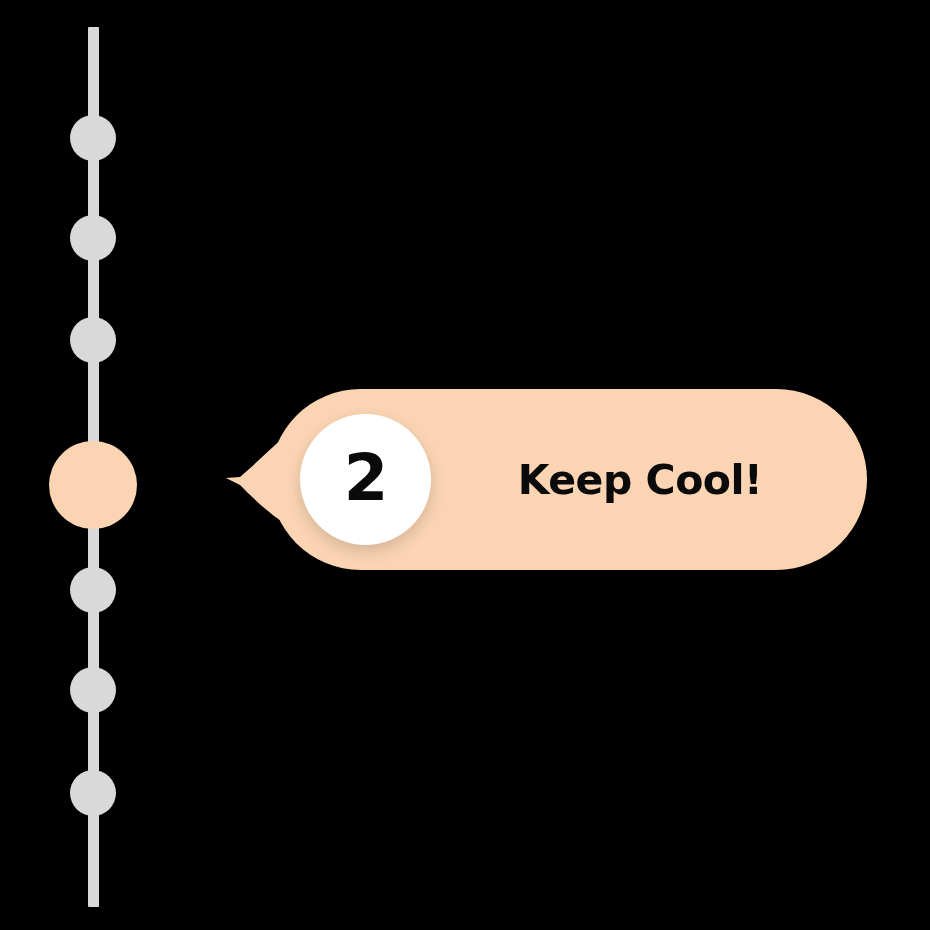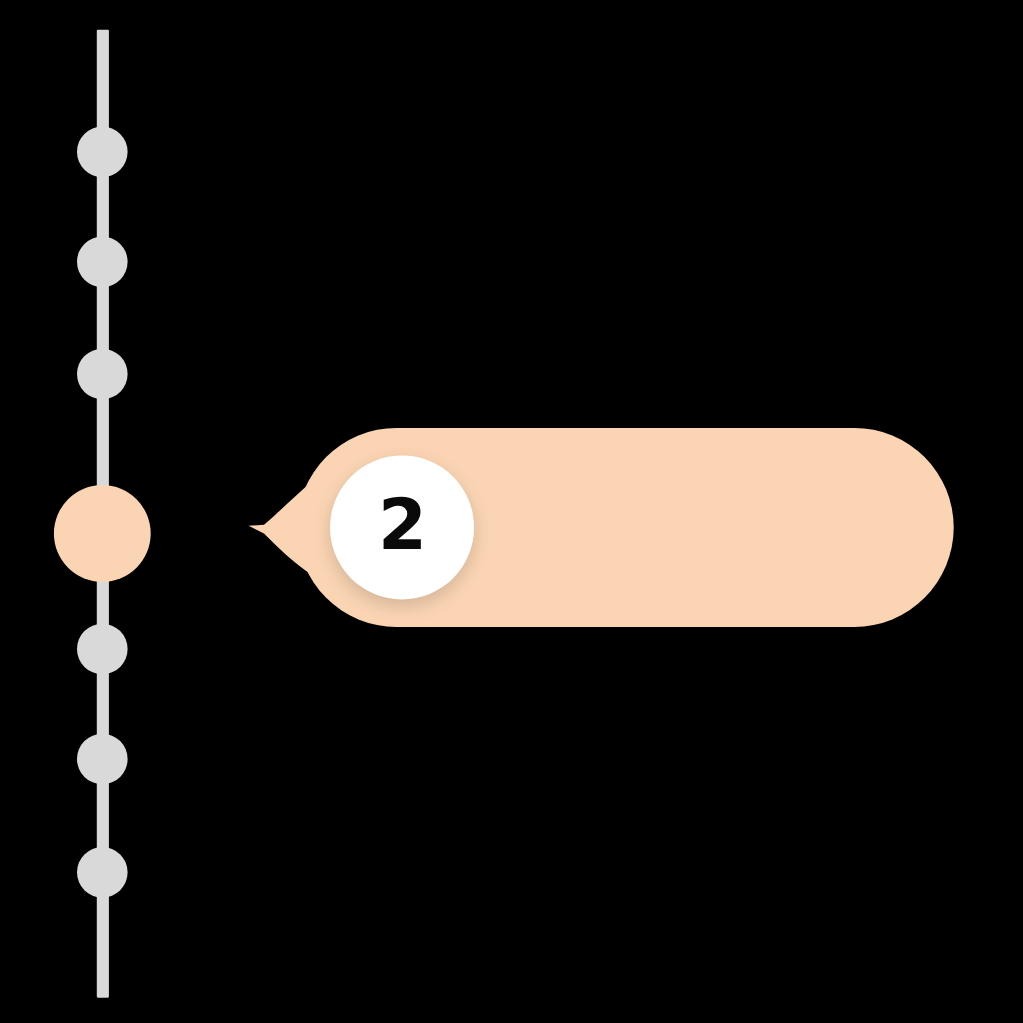--- a/index.html
+++ b/index.html
@@ -127,15 +127,16 @@
         <path d="M58 0 C 40 16, 26 30, 14 40 L 0 41 L 14 48 C 26 60, 40 74, 58 86 Z" fill="#fbd5b3"></path>
       </svg>
     </div>
 
     <div id="callout-bubble" style="background: rgb(251, 213, 179);"></div>
 
     <div id="badge" style="background: rgb(255, 255, 255);">
       <span id="badge-number" style="color: rgb(10, 10, 10);">2</span>
     </div>
 
+    <div id="callout-text" style="color: rgb(10, 10, 10);">Keep Cool!</div>
   </div>
 
 </div>
 
 </body></html>

